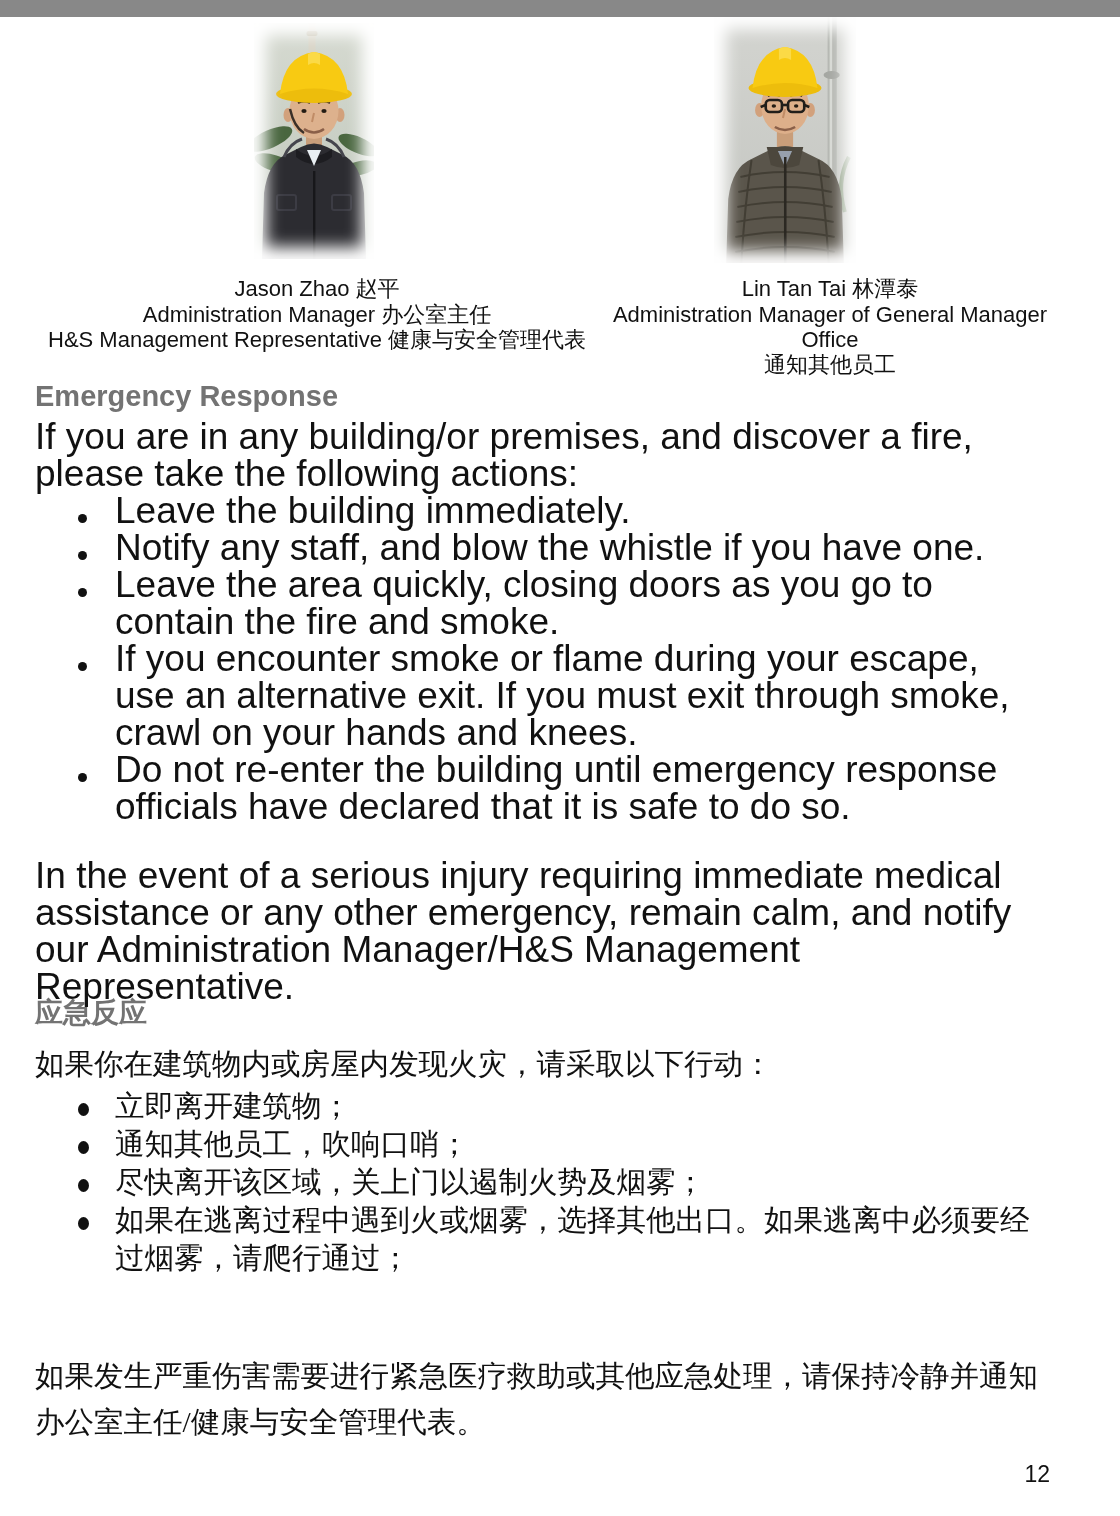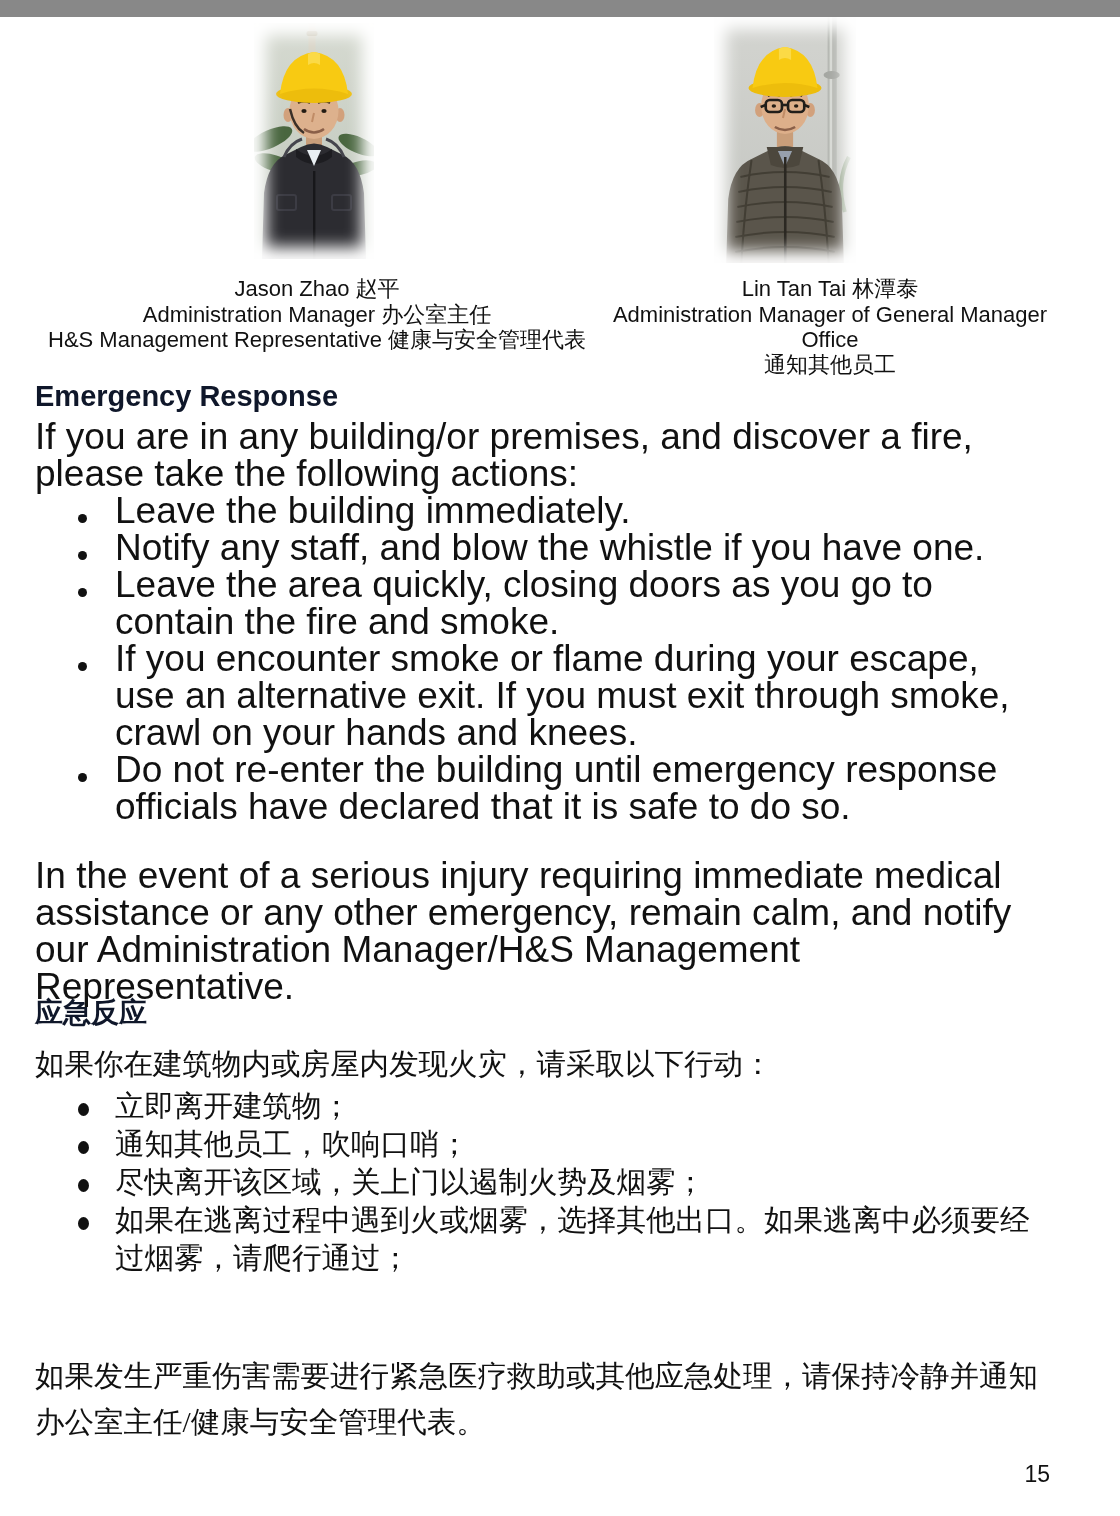--- a/index.html
+++ b/index.html
@@ -18,21 +18,21 @@
   .photo-left  { left:254px; top:6px;  width:120px; height:236px; }
   .photo-right { left:714px; top:0px;  width:142px; height:246px; }
   
   .caption { position:absolute; top:258px; text-align:center; }
   .caption-left  { left:38px;  width:558px; }
   .caption-right { left:582px; width:496px; }
   .cap-name  { font-size:22px; line-height:27px; }
   .cap-title { font-size:22px; line-height:25px; }
   
   .blk { position:absolute; left:35px; width:1012px; }
-  .blue-head { color:#0f172a; font-weight:bold; }
+  .blue-head { color:#737373; font-weight:bold; }
   .en { font-size:37px; line-height:37px; font-family:"Liberation Sans", sans-serif; }
   .zh { font-size:29.5px; line-height:38px; font-family:"Liberation Serif", serif; }
   #en-heading { top:362px; font-size:29px; line-height:34px; }
   #en-intro   { top:401px; }
   #en-list    { top:475px; }
   #en-outro   { top:840px; }
   #zh-heading { top:976px; font-size:28px; line-height:40px; font-family:"Liberation Serif", serif; }
   #zh-intro   { top:1028px; }
   #zh-list    { top:1070px; }
   #zh-outro   { top:1336px; line-height:46px; }
@@ -193,14 +193,14 @@
       <span class="dot-cell"><span class="dot"></span></span>
       <span class="li-text">尽快离开该区域，关上门以遏制火势及烟雾；</span>
       </li>
     <li>
       <span class="dot-cell"><span class="dot"></span></span>
       <span class="li-text">如果在逃离过程中遇到火或烟雾，选择其他出口。如果逃离中必须要经过烟雾，请爬行通过；</span>
       </li>
   </ul>
   <p class="blk zh" id="zh-outro">如果发生严重伤害需要进行紧急医疗救助或其他应急处理，请保持冷静并通知办公室主任/健康与安全管理代表。</p>
 
-  <div class="page-number">15</div>
+  <div class="page-number">12</div>
 </div>
 
 </body></html>

